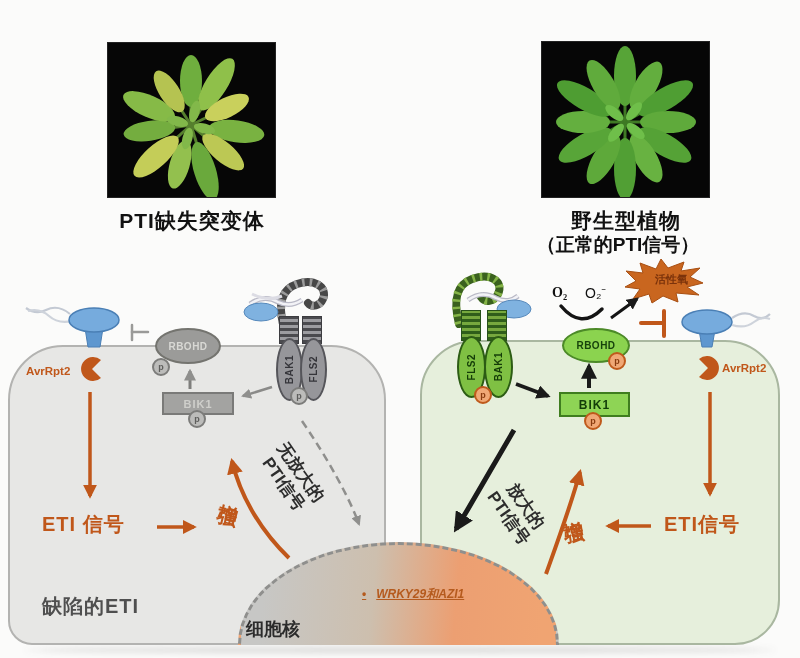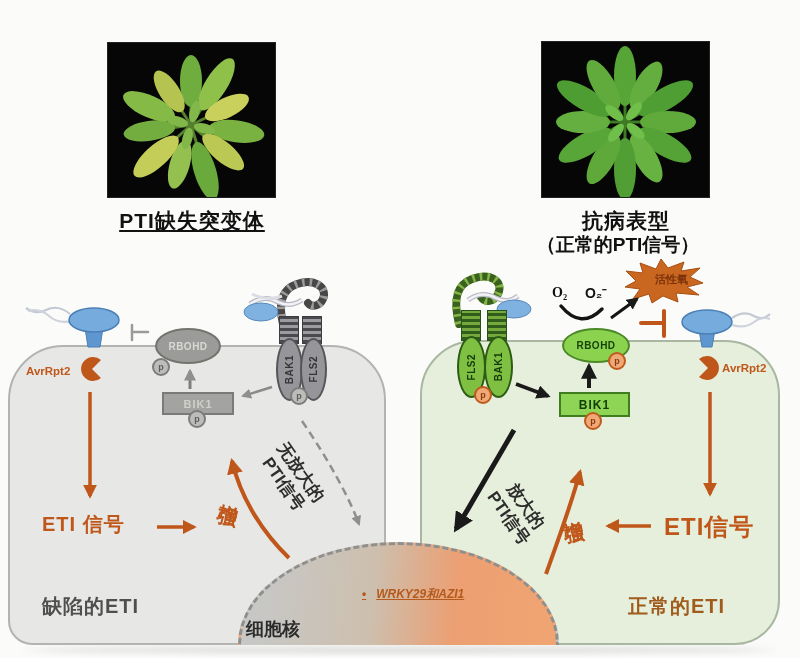--- a/index.html
+++ b/index.html
@@ -9,21 +9,21 @@
   }
   .abs{position:absolute;}
   
   .pheno-title{font-size:21px;font-weight:bold;letter-spacing:2px;color:#111;}
   #pheno-l{left:108px;top:9px;width:167px;text-align:center;margin-top:37px;}
   #pheno-r{left:542px;top:12px;width:167px;text-align:center;}
   .photo{background:#060606;box-shadow:0 0 0 1px #222;}
   #photo-l{left:108px;top:43px;width:167px;height:154px;}
   #photo-r{left:542px;top:42px;width:167px;height:155px;}
   .plant-name{font-size:21px;font-weight:bold;letter-spacing:1px;text-align:center;color:#111;}
-  #pname-l{left:96px;top:207px;width:192px;text-decoration:underline;}
+  #pname-l{left:96px;top:207px;width:192px;}
   #pname-r{left:530px;top:207px;width:192px;}
   .plant-note{font-size:19px;font-weight:bold;text-align:center;color:#111;}
   #pnote-l{left:96px;top:232px;width:192px;}
   #pnote-r{left:522px;top:232px;width:192px;}
   
   .cell{border-style:solid;border-width:2px;}
   #cell-left{left:8px;top:345px;width:374px;height:296px;background:#e7e7e5;border-color:#b3b3b1;
     border-radius:55px 55px 48px 24px;z-index:1;}
   #cell-right{left:420px;top:340px;width:356px;height:301px;background:#e6efdc;border-color:#a9b7a0;
     border-radius:55px 55px 45px 24px;z-index:1;}
@@ -65,36 +65,36 @@
     font-size:9px;font-weight:bold;z-index:7;}
   .pcirc.gray{background:#bcbcba;border:2px solid #7c7c7a;color:#5e5e5c;}
   .pcirc.orange{background:#f0a876;border:2px solid #bf5a1c;color:#8a3c10;}
   #p-l1{left:152px;top:358px;} #p-l2{left:188px;top:410px;} #p-l3{left:290px;top:387px;}
   #p-r1{left:474px;top:386px;} #p-r2{left:584px;top:412px;} #p-r3{left:608px;top:352px;}
   
   .orangetxt{color:#c0571a;font-weight:bold;}
   #avr-l{left:26px;top:365px;font-size:11.5px;z-index:6;}
   #avr-r{left:722px;top:362px;font-size:11.5px;z-index:6;}
   #eti-l{left:42px;top:511px;font-size:20px;letter-spacing:1px;z-index:6;}
-  #eti-r{left:664px;top:511px;font-size:24px;letter-spacing:1px;z-index:6;text-align:right;}
+  #eti-r{left:664px;top:511px;font-size:20px;letter-spacing:1px;z-index:6;text-align:right;}
   .enhance{writing-mode:vertical-rl;font-size:20px;font-weight:bold;color:#c0571a;z-index:6;letter-spacing:2px;}
   #enh-l{left:221px;top:490px;transform:rotate(14deg);}
   #enh-r{left:557px;top:506px;transform:rotate(-10deg);}
   .ptilabel{width:110px;text-align:center;font-size:17px;font-weight:bold;color:#2d2d2d;
     line-height:1.25;z-index:6;white-space:nowrap;}
   #pti-l{left:237px;top:457px;transform:rotate(55deg);}
   #pti-r{left:462px;top:491px;transform:rotate(55deg);}
   #status-l{left:42px;top:593px;font-size:20px;font-weight:600;color:#4f4f4f;letter-spacing:1px;z-index:6;}
   #status-r{left:628px;top:593px;font-size:20px;font-weight:600;color:#9f5c1c;letter-spacing:1px;z-index:6;}
   #nuc-label{left:246px;top:617px;font-size:18px;font-weight:600;color:#2b2b2b;z-index:6;}
   #genes{left:362px;top:584px;width:180px;z-index:6;color:#b55a1d;font-size:12px;font-weight:bold;font-style:italic;}
   .gene-item{line-height:20px;white-space:nowrap;text-decoration:underline;}
   .gene-item::before{content:"•";margin-right:10px;font-style:normal;}
   #o2{left:552px;top:285px;font-size:14px;font-weight:bold;color:#111;z-index:6;font-family:Liberation Serif, serif;}
-  #o2m{left:585px;top:283px;font-size:14px;font-weight:bold;color:#111;z-index:6;}
+  #o2m{left:585px;top:283px;font-size:14px;font-weight:normal;color:#111;z-index:6;}
   #ros-label{left:640px;top:272px;width:48px;text-align:right;font-size:11px;font-weight:bold;color:#7c330b;z-index:7;}
   
   #overlay{left:0;top:0;z-index:5;pointer-events:none;}
 </style>
 </head>
 <body>
 
 <div id="canvas">
 
   <div class="abs pheno-title" id="pheno-l">感病表型</div>
@@ -229,21 +229,21 @@
             <ellipse cx="83" cy="66" rx="5" ry="11"></ellipse>
           </g>
         <g transform="rotate(310 83 80)">
             <ellipse cx="83" cy="66" rx="5" ry="11"></ellipse>
           </g>
       </g>
     </svg>
   </div>
 
   <div class="abs plant-name" id="pname-l">PTI缺失突变体</div>
-  <div class="abs plant-name" id="pname-r">抗病表型</div>
+  <div class="abs plant-name" id="pname-r">野生型植物</div>
   <div class="abs plant-note" id="pnote-r">（正常的PTI信号）</div>
 
   <div class="abs cell" id="cell-left"></div>
   <div class="abs cell" id="cell-right"></div>
   <div class="abs" id="nucleus"></div>
   <div class="abs" id="bottom-shadow"></div>
 
   <svg class="abs" id="overlay" width="800" height="658" viewBox="0 0 800 658">
     <defs>
       <marker id="m-or" viewBox="0 0 4 4" refX="3.2" refY="2" markerWidth="4" markerHeight="4" orient="auto">
@@ -356,21 +356,20 @@
   <div class="abs enhance" id="enh-r">增强</div>
   <div class="abs ptilabel" id="pti-l">
     <div>无放大的</div>
     <div>PTI信号</div>
   </div>
   <div class="abs ptilabel" id="pti-r">
     <div>放大的</div>
     <div>PTI信号</div>
   </div>
   <div class="abs" id="status-l">缺陷的ETI</div>
-  <div class="abs" id="status-r">正常的ETI</div>
   <div class="abs" id="nuc-label">细胞核</div>
   <div class="abs" id="genes">
     <div class="gene-item"><span>WRKY29和AZI1</span></div>
   </div>
   <div class="abs" id="o2">O₂</div>
   <div class="abs" id="o2m">O₂⁻</div>
   <div class="abs" id="ros-label">活性氧</div>
 
 </div>
 

